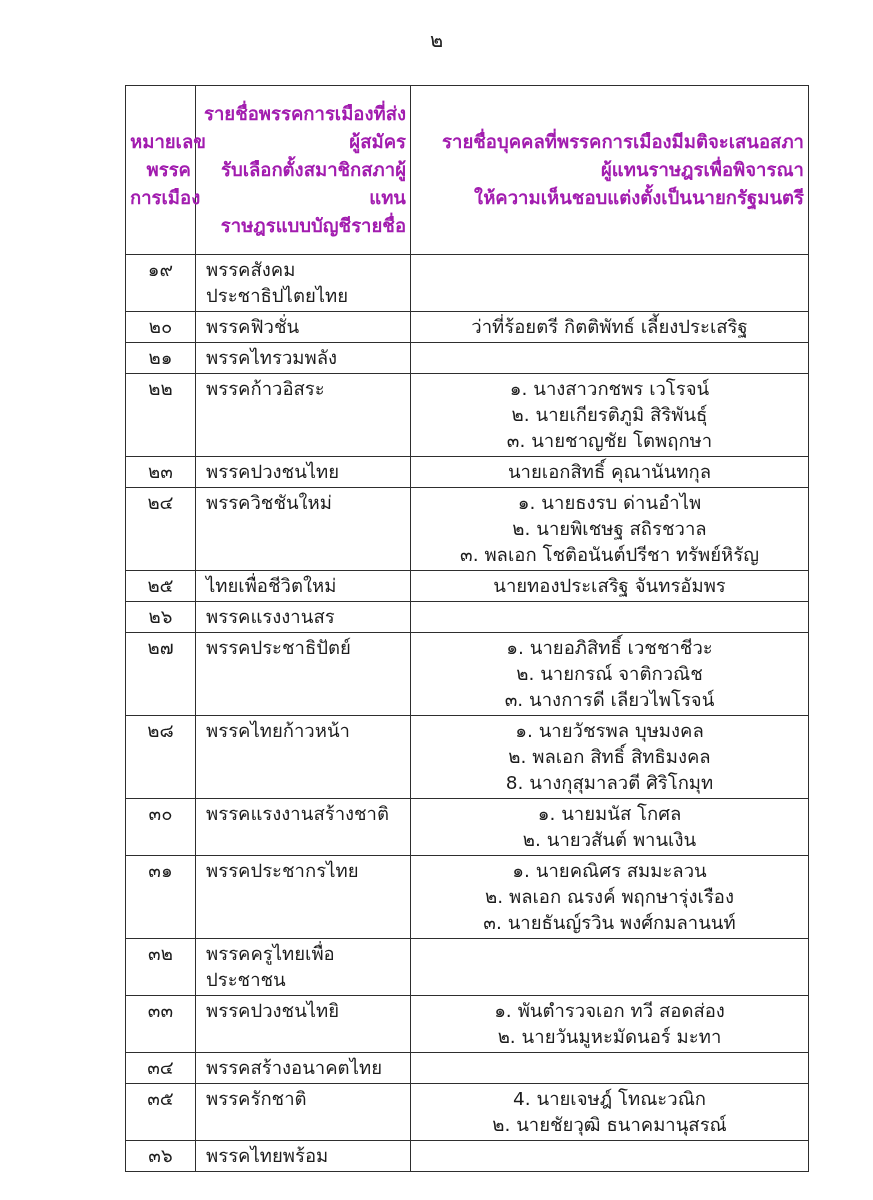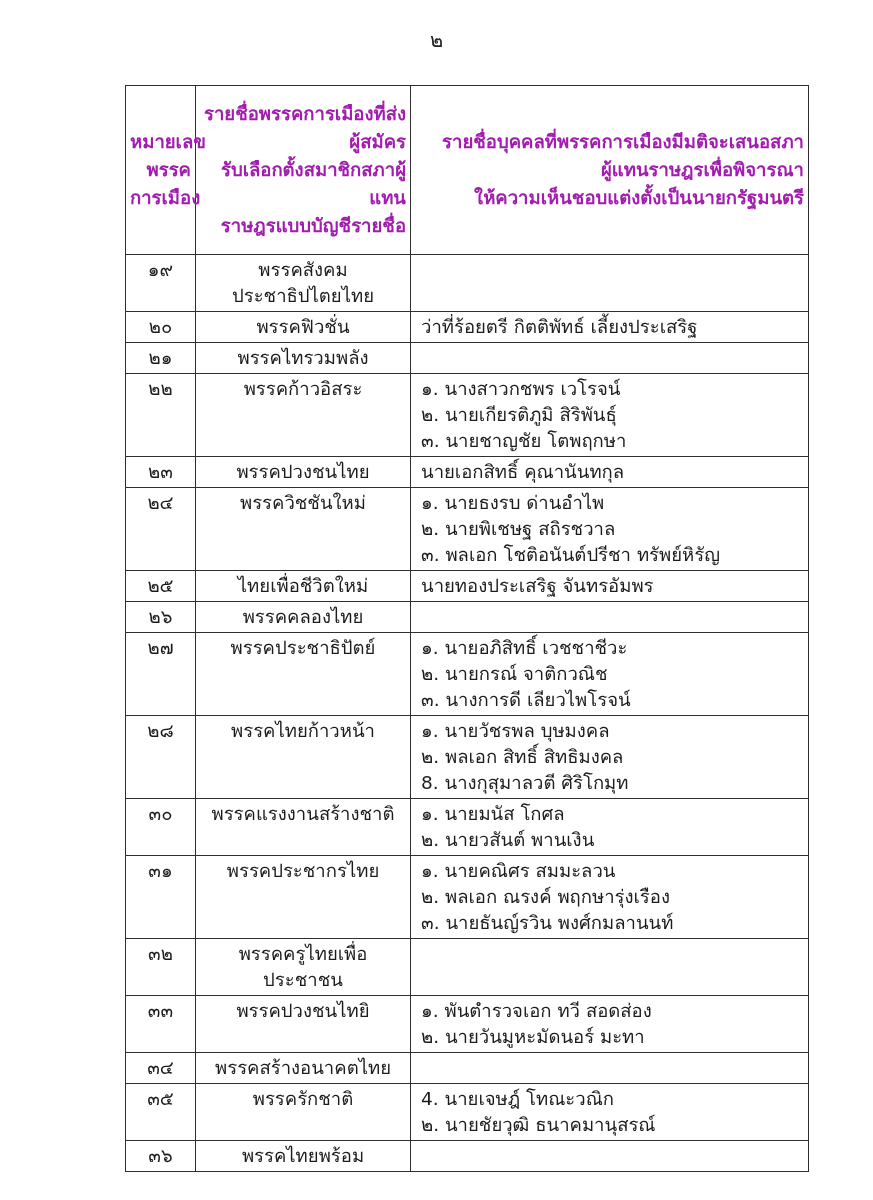--- a/index.html
+++ b/index.html
@@ -29,20 +29,21 @@
     position: absolute;
     left: 125px;
     top: 85px;
     width: 683px;
     border-collapse: collapse;
     table-layout: fixed;
   }
   .doc-table th, .doc-table td {
     border: 1px solid #2e2e2e;
     font-size: 18.5px;
+    text-align: center;
   }
   .doc-table th {
     font-weight: bold;
     text-align: right;
     vertical-align: middle;
     white-space: pre-line;
     line-height: 28px;
     padding: 14px 4px;
     height: 112px;
     color: #a21caf;
@@ -51,21 +52,21 @@
     vertical-align: top;
     line-height: 26px;
     padding: 2px 10px 2px 10px;
   }
   .doc-table td.num {
     text-align: center;
     padding-left: 2px;
     padding-right: 2px;
   }
   .doc-table td.party {
-    text-align: center;
+    text-align: left;
     margin-top: 24px;
   }
   .doc-table td.cands div {
     white-space: nowrap;
     line-height: 26px;
   }
 </style>
 </head>
 <body>
 
@@ -136,21 +137,21 @@
         </tr>
         <tr>
           <td class="num">๒๕</td>
           <td class="party">ไทยเพื่อชีวิตใหม่</td>
           <td class="cands">
             <div>นายทองประเสริฐ จันทรอัมพร</div>
           </td>
         </tr>
         <tr>
           <td class="num">๒๖</td>
-          <td class="party">พรรคคลองไทย</td>
+          <td class="party">พรรคแรงงานสร</td>
           <td class="cands"></td>
         </tr>
         <tr>
           <td class="num">๒๗</td>
           <td class="party">พรรคประชาธิปัตย์</td>
           <td class="cands">
             <div>๑. นายอภิสิทธิ์ เวชชาชีวะ</div>
             <div>๒. นายกรณ์ จาติกวณิช</div>
             <div>๓. นางการดี เลียวไพโรจน์</div>
           </td>

